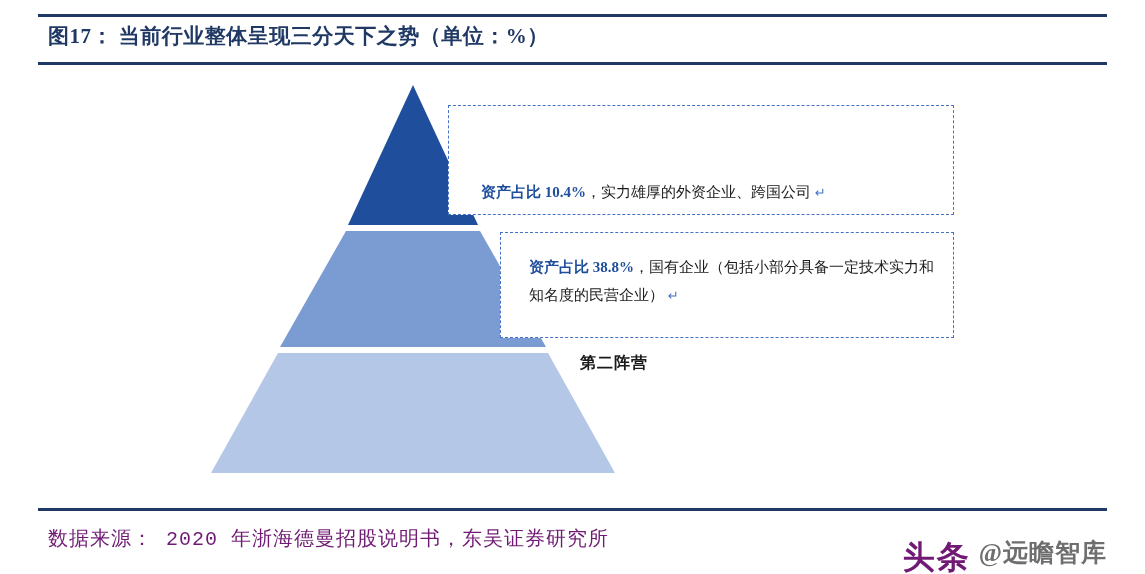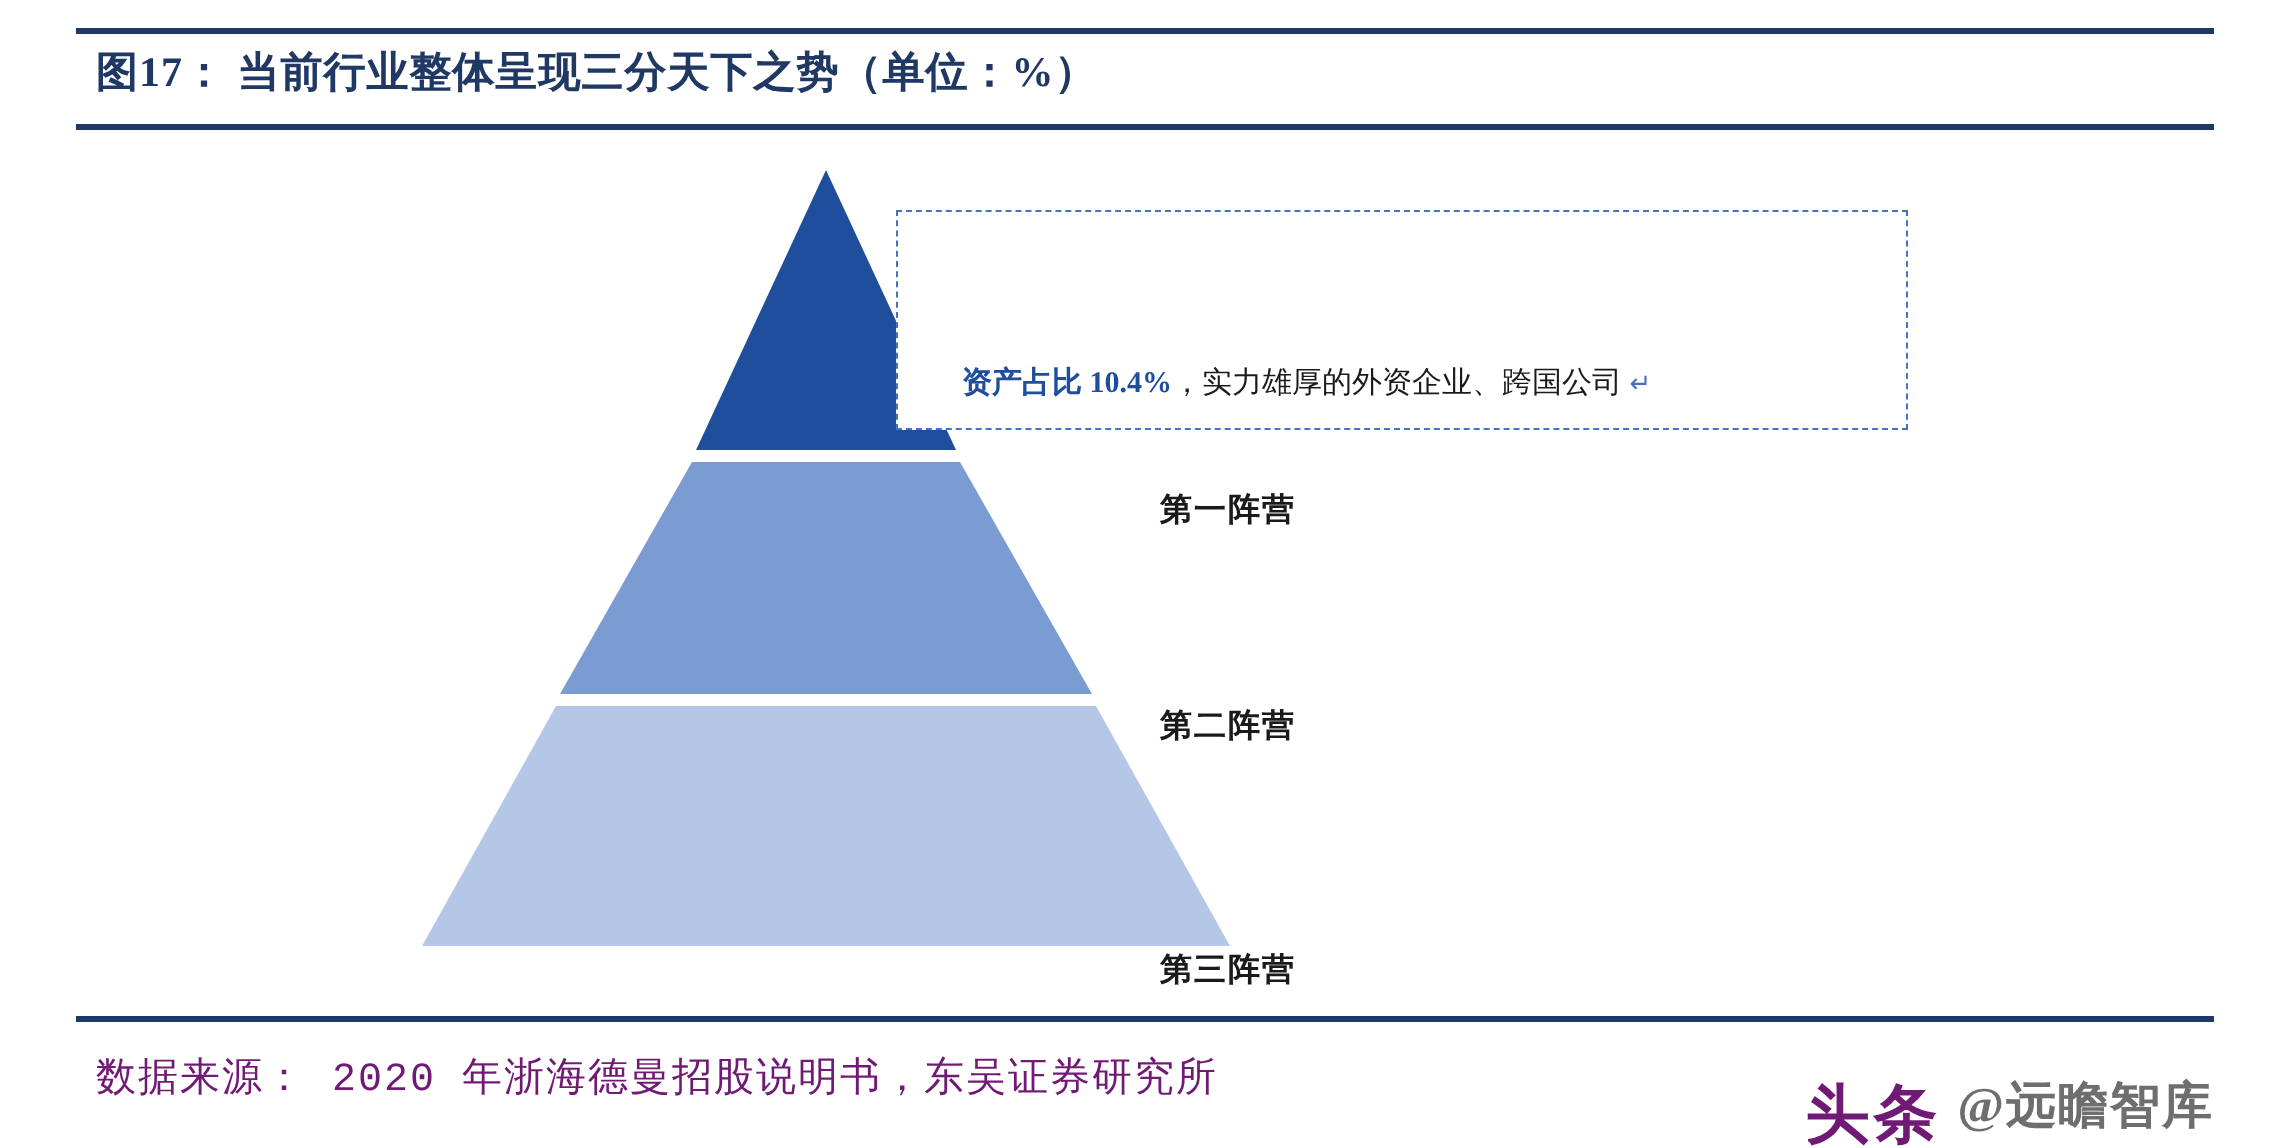--- a/index.html
+++ b/index.html
@@ -192,29 +192,33 @@
     <svg width="470" height="390" viewBox="0 0 470 390">
 
       <polygon points="235,0 300,140 170,140" fill="#1F4E9C"></polygon>
 
       <polygon points="168,146 302,146 368,262 102,262" fill="#7B9BD3"></polygon>
 
       <polygon points="100,268 370,268 437,388 33,388" fill="#B4C7E7"></polygon>
     </svg>
     <div class="tier-label tier1-label">第一阵营</div>
     <div class="tier-label tier2-label">第二阵营</div>
-    <div class="tier-label tier3-label">第三阵营</div>
   </div>
 
   <div class="callout" id="callout1">
     <div class="callout-text">
       <span class="pct">资产占比 10.4%</span><span>，实力雄厚的外资企业、跨国公司</span> <span class="mark">↵</span>
     </div>
   </div>
 
+  <div class="callout" id="callout2">
+    <div class="callout-text">
+      <span class="pct">资产占比 38.8%</span><span>，国有企业（包括小部分具备一定技术实力和知名度的民营企业）</span> <span class="mark">↵</span>
+    </div>
+  </div>
 
 
   <div class="footer-rule"></div>
   <div class="footer-source">数据来源： 2020 年浙海德曼招股说明书，东吴证券研究所</div>
 
   <div class="watermark">
     <span class="wm-logo">头条</span>
     <span class="wm-text">@远瞻智库</span>
   </div>
 

